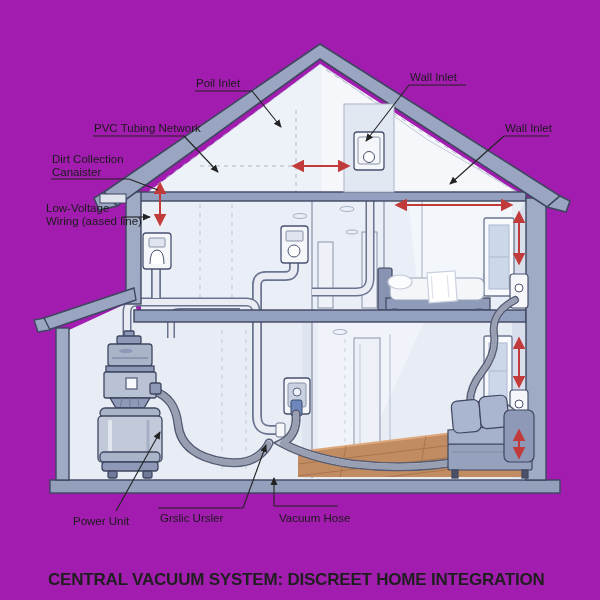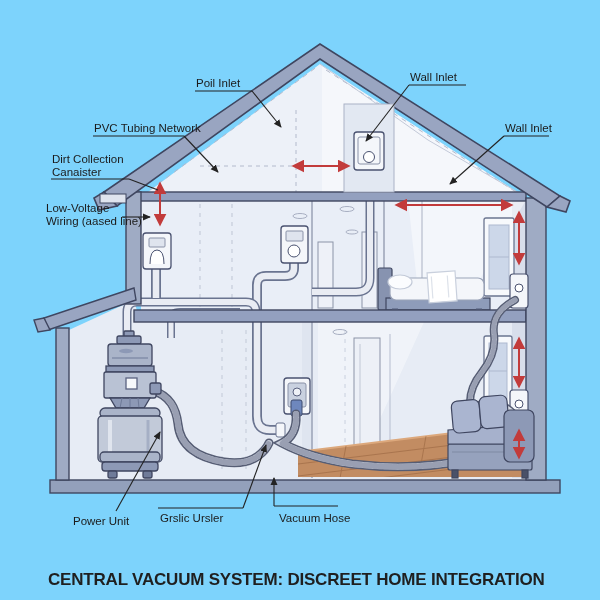--- a/index.html
+++ b/index.html
@@ -1,17 +1,17 @@
 <!DOCTYPE html>
 <html><head>
 <meta charset="utf-8">
 <style>
   html,body{margin:0;padding:0;background:#ffffff;}
   body{width:600px;height:600px;overflow:hidden;font-family:"Liberation Sans",sans-serif;}
-  .stage{position:relative;width:600px;height:600px;background:#7dd3fc;}
+  .stage{position:relative;width:600px;height:600px;background:#a21caf;}
   svg{display:block;}
   text{font-family:"Liberation Sans","DejaVu Sans",sans-serif;}
   .lbl{font-size:11.5px;fill:#1b1b1b;}
   .title-text{font-size:17px;fill:#1f1f1f;letter-spacing:-0.2px;font-weight:bold;}
 </style>
 </head>
 <body>
 
 <div class="stage">
 <svg width="600" height="600" viewBox="0 0 600 600">

